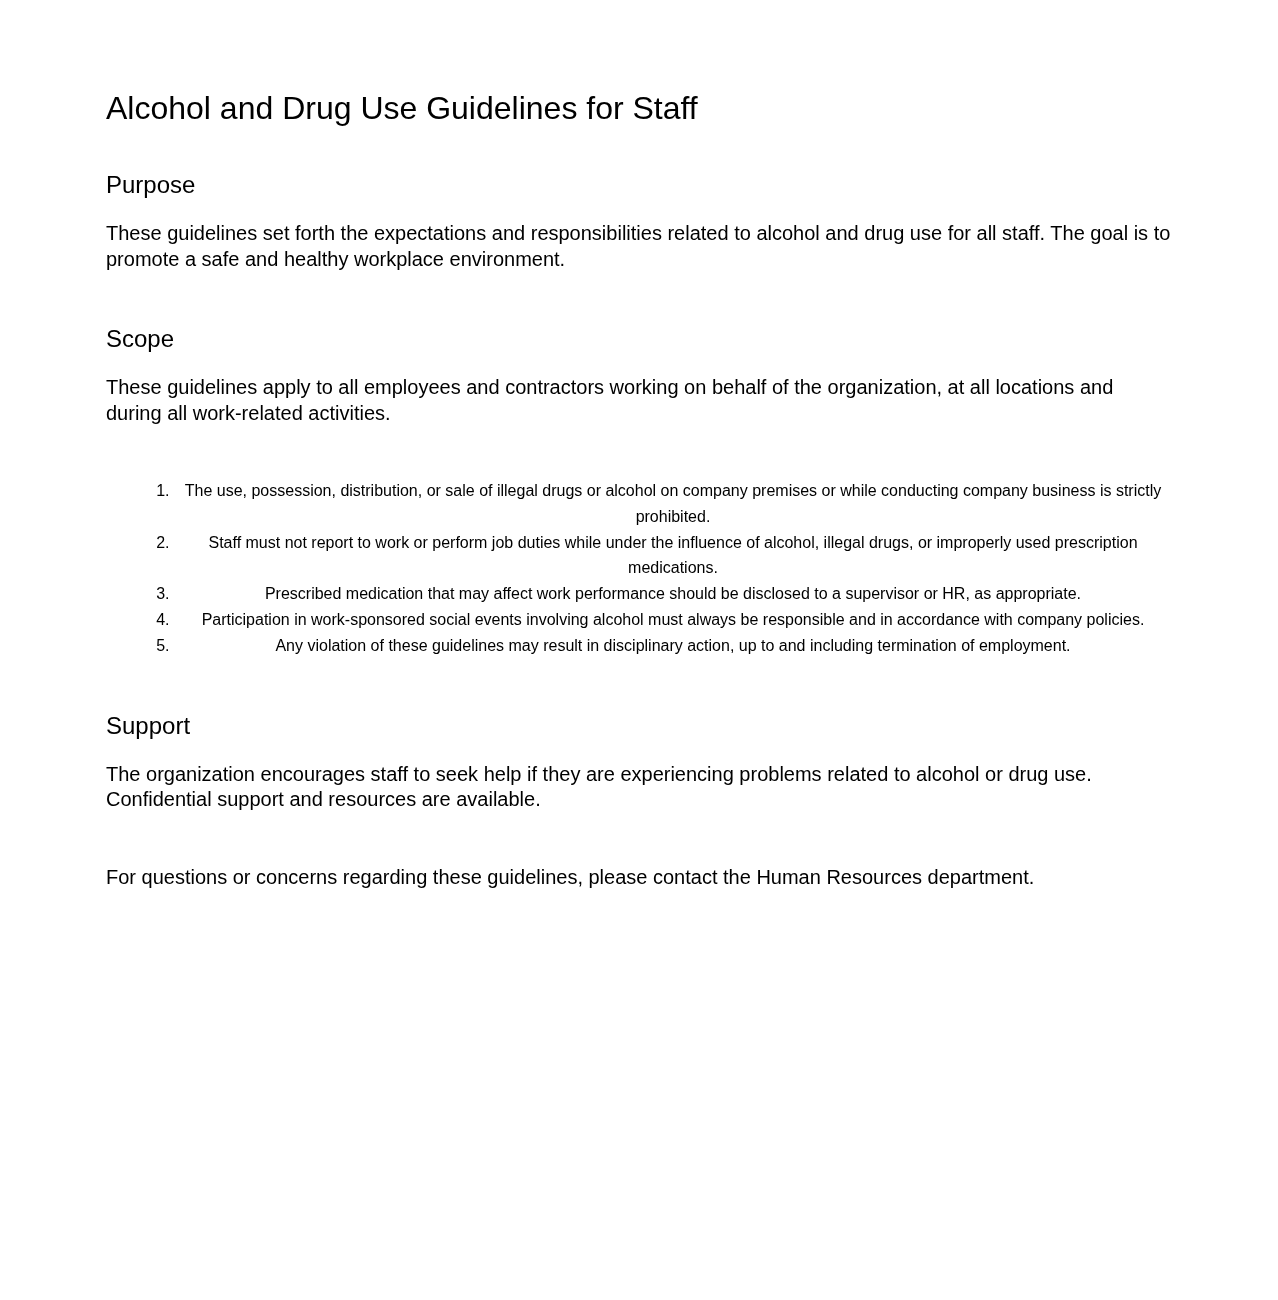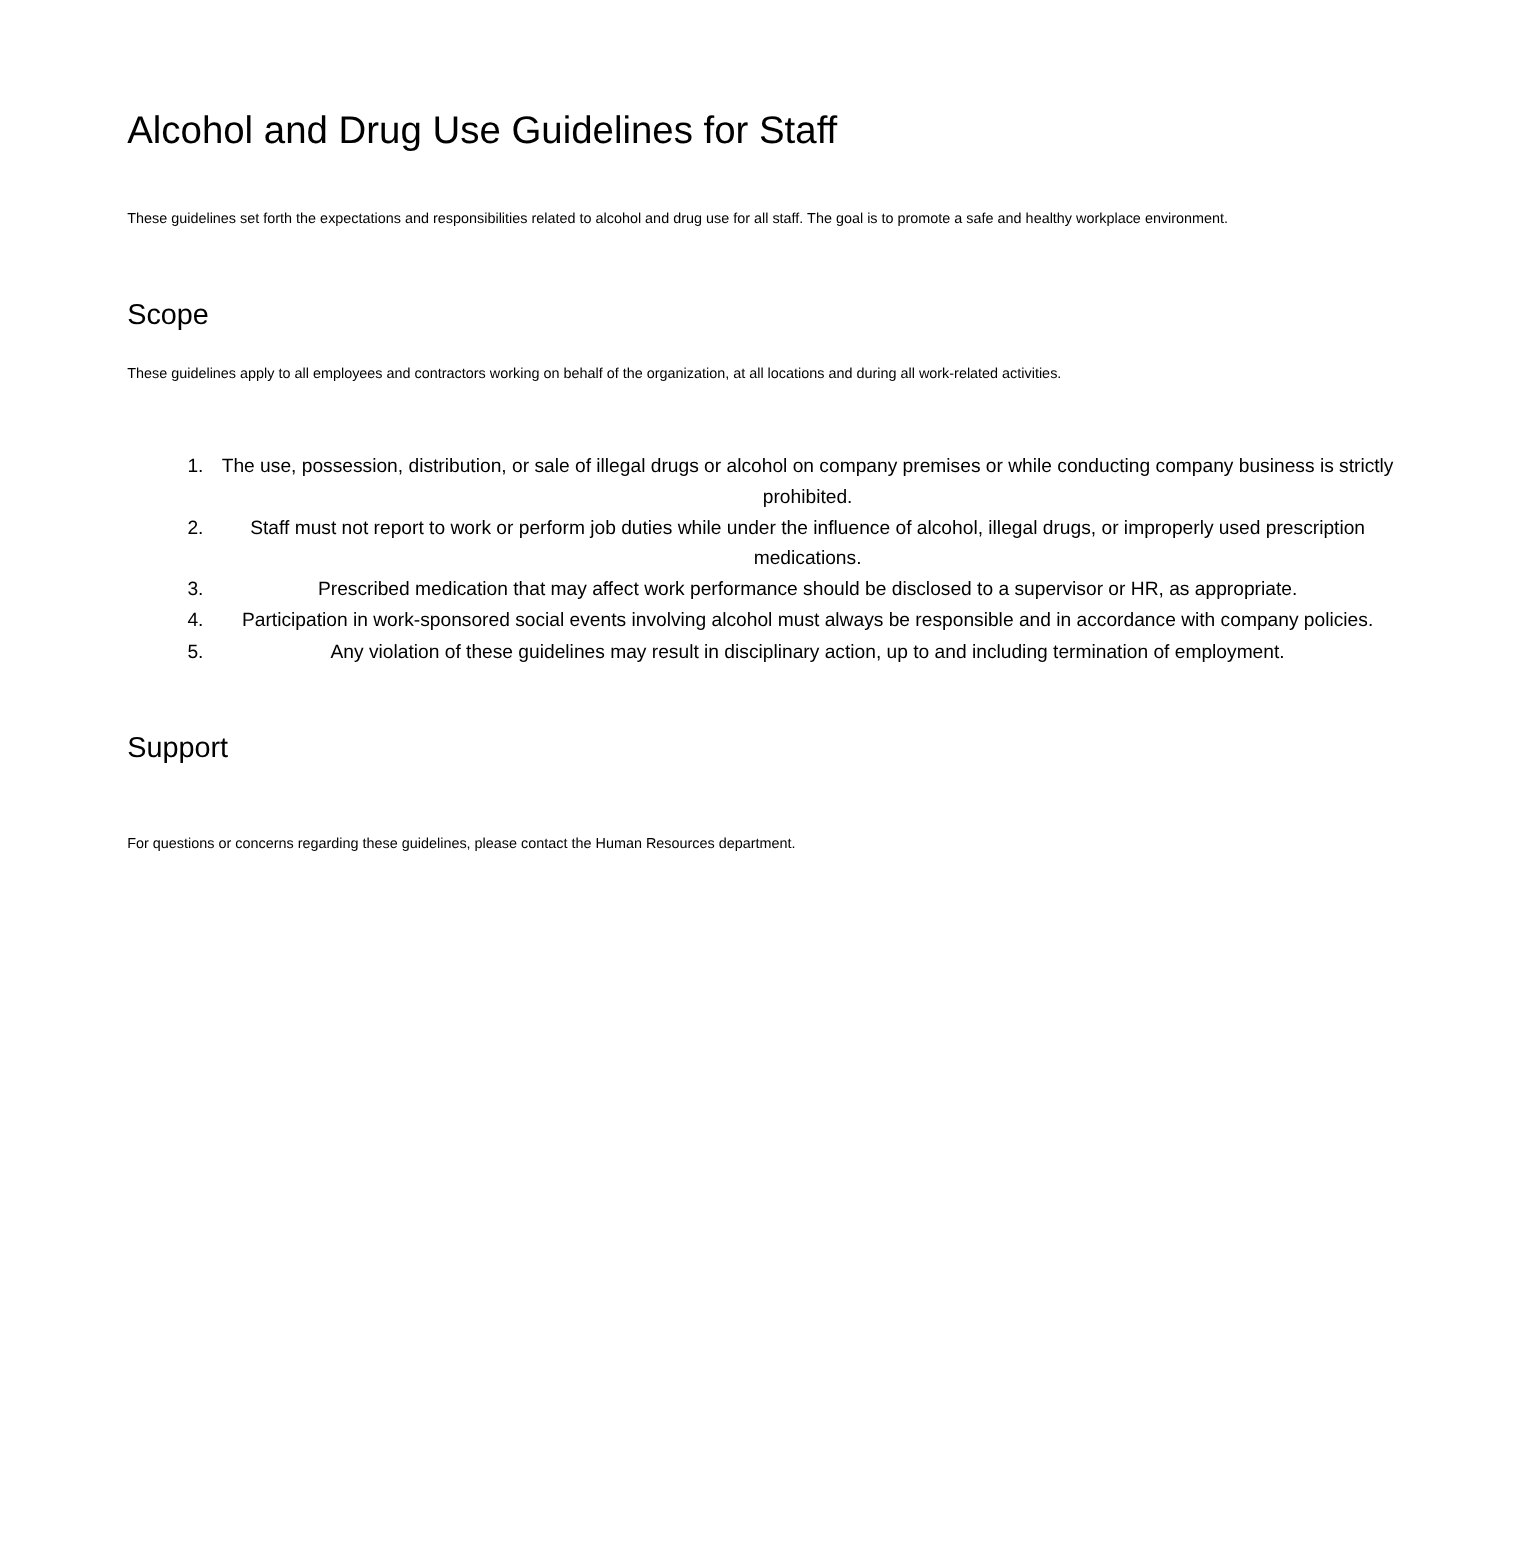--- a/index.html
+++ b/index.html
@@ -23,21 +23,21 @@
       margin: 0;
       line-height: 40px;
     }
     h2 {
       font-size: 24px;
       font-weight: normal;
       margin: 0;
       line-height: 30px;
     }
     p {
-      font-size: 12px;
+      font-size: 20px;
       line-height: 25.5px;
       margin: 0;
     }
     .section { margin-top: 52px; }
     .section.first { margin-top: 42px; }
     .section p { margin-top: 21px; }
     ol {
       margin: 20px 0 0 0;
       padding-left: 68px;
       font-size: 16px;
@@ -45,38 +45,40 @@
     }
     ol li { padding-left: 0; text-align: center; }
   </style>
 </head>
 <body>
 
 <div class="page">
   <h1>Alcohol and Drug Use Guidelines for Staff</h1>
 
   <div class="section first">
+    <h2>Purpose</h2>
     <p>These guidelines set forth the expectations and responsibilities related to alcohol and drug use for all staff. The goal is to promote a safe and healthy workplace environment.</p>
   </div>
 
   <div class="section">
     <h2>Scope</h2>
     <p>These guidelines apply to all employees and contractors working on behalf of the organization, at all locations and during all work-related activities.</p>
   </div>
 
   <div class="section">
     <ol>
       <li>The use, possession, distribution, or sale of illegal drugs or alcohol on company premises or while conducting company business is strictly prohibited.</li>
       <li>Staff must not report to work or perform job duties while under the influence of alcohol, illegal drugs, or improperly used prescription medications.</li>
       <li>Prescribed medication that may affect work performance should be disclosed to a supervisor or HR, as appropriate.</li>
       <li>Participation in work-sponsored social events involving alcohol must always be responsible and in accordance with company policies.</li>
       <li>Any violation of these guidelines may result in disciplinary action, up to and including termination of employment.</li>
     </ol>
   </div>
 
   <div class="section">
     <h2>Support</h2>
+    <p>The organization encourages staff to seek help if they are experiencing problems related to alcohol or drug use. Confidential support and resources are available.</p>
   </div>
 
   <div class="section">
     <p>For questions or concerns regarding these guidelines, please contact the Human Resources department.</p>
   </div>
 </div>
 
 </body></html>

